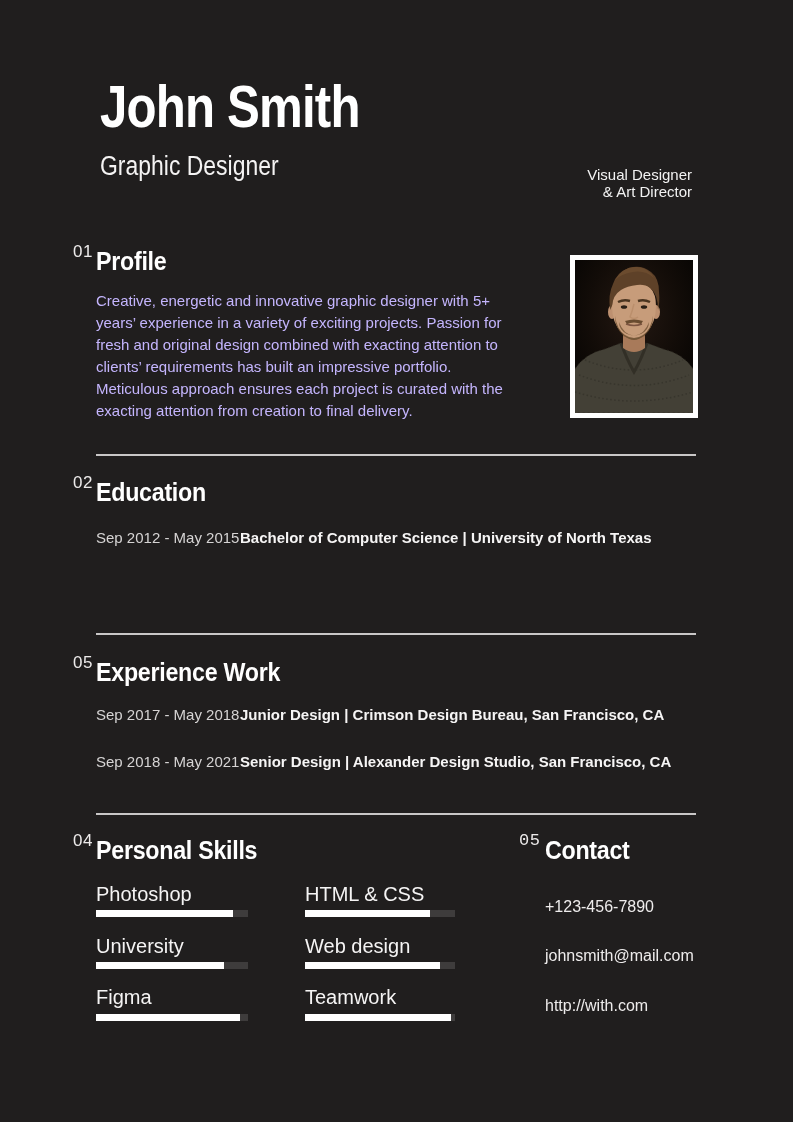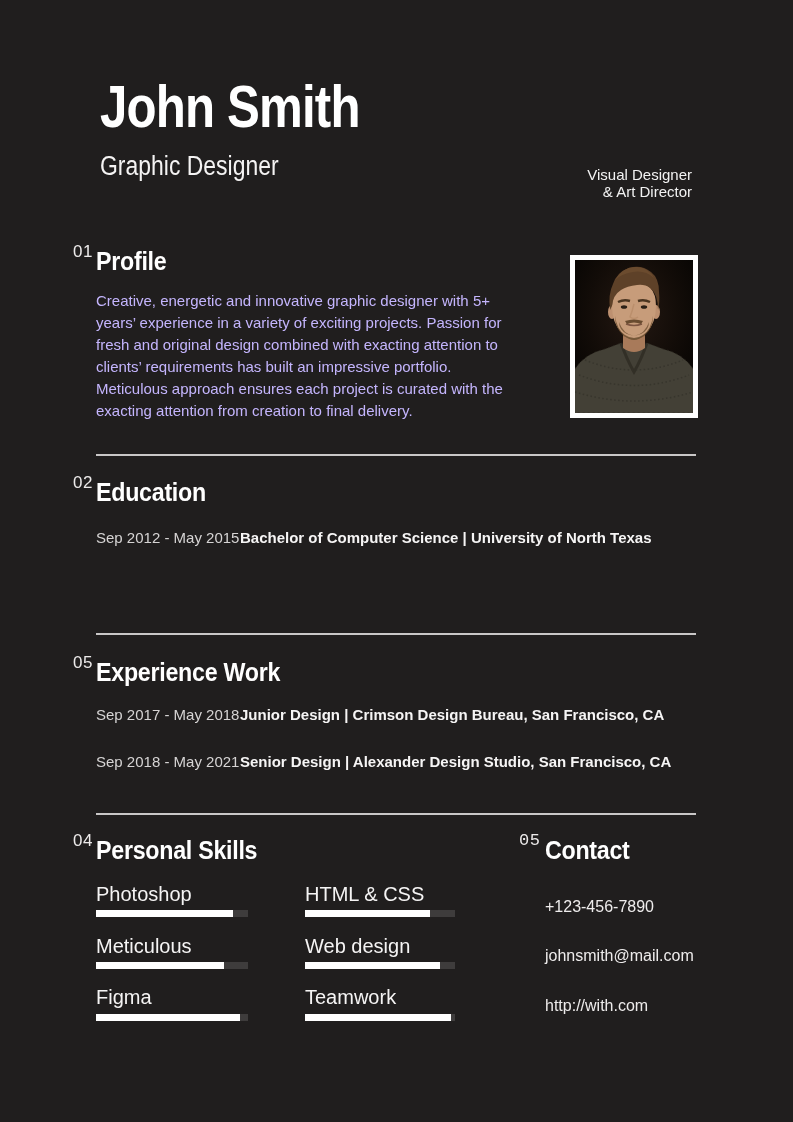--- a/index.html
+++ b/index.html
@@ -175,21 +175,21 @@
 
   <div class="abs divider" style="top:813px;"></div>
 
   <div class="abs sec-num" style="left:73px; top:831px;">04</div>
   <div class="abs sec-title" style="left:96px; top:835px;">Personal Skills</div>
 
   <div class="abs skill-label" style="left:96px; top:884px;">Photoshop</div>
   <div class="skill-track" style="left:96px; top:910px; width:152px;">
     <div class="skill-fill" style="width: 90%;"></div>
   </div>
-  <div class="abs skill-label" style="left:96px; top:936px;">Meticulous</div>
+  <div class="abs skill-label" style="left:96px; top:936px;">University</div>
   <div class="skill-track" style="left:96px; top:962px; width:152px;">
     <div class="skill-fill" style="width: 84%;"></div>
   </div>
   <div class="abs skill-label" style="left:96px; top:987px;">Figma</div>
   <div class="skill-track" style="left:96px; top:1014px; width:152px;">
     <div class="skill-fill" style="width: 95%;"></div>
   </div>
 
   <div class="abs skill-label" style="left:305px; top:884px;">HTML &amp; CSS</div>
   <div class="skill-track" style="left:305px; top:910px; width:150px;">

